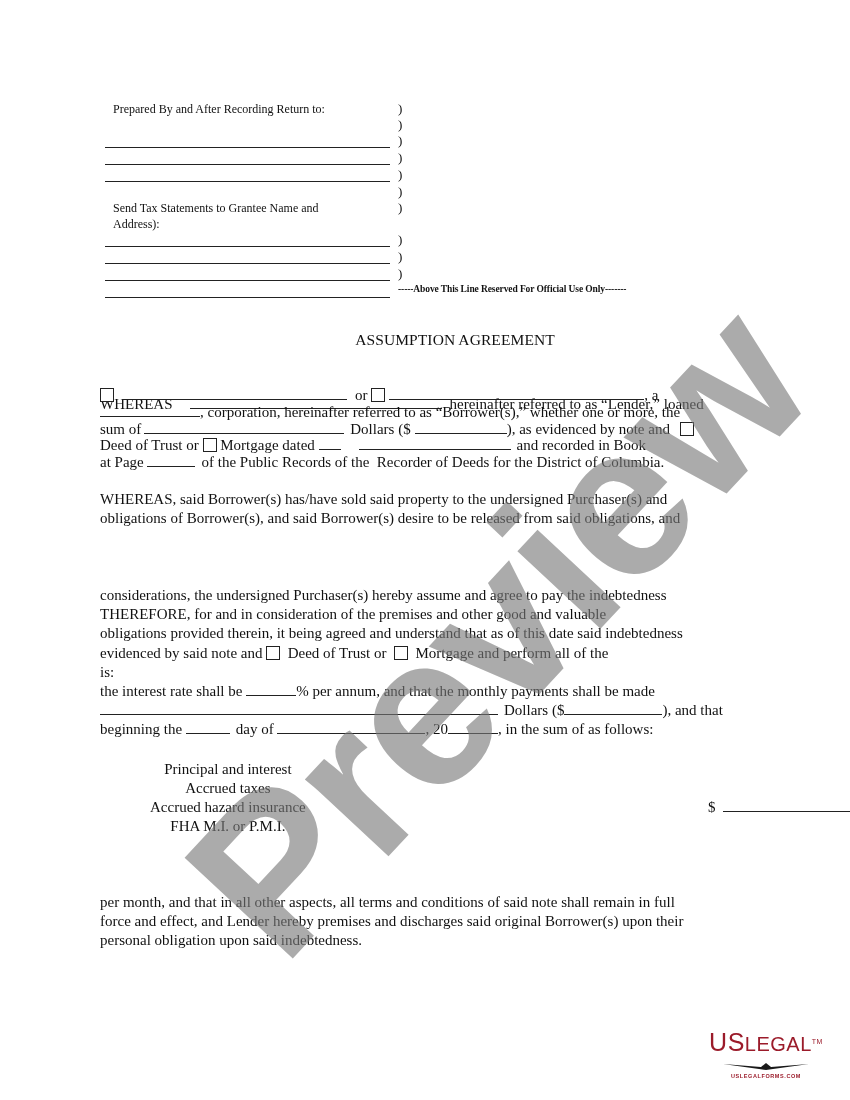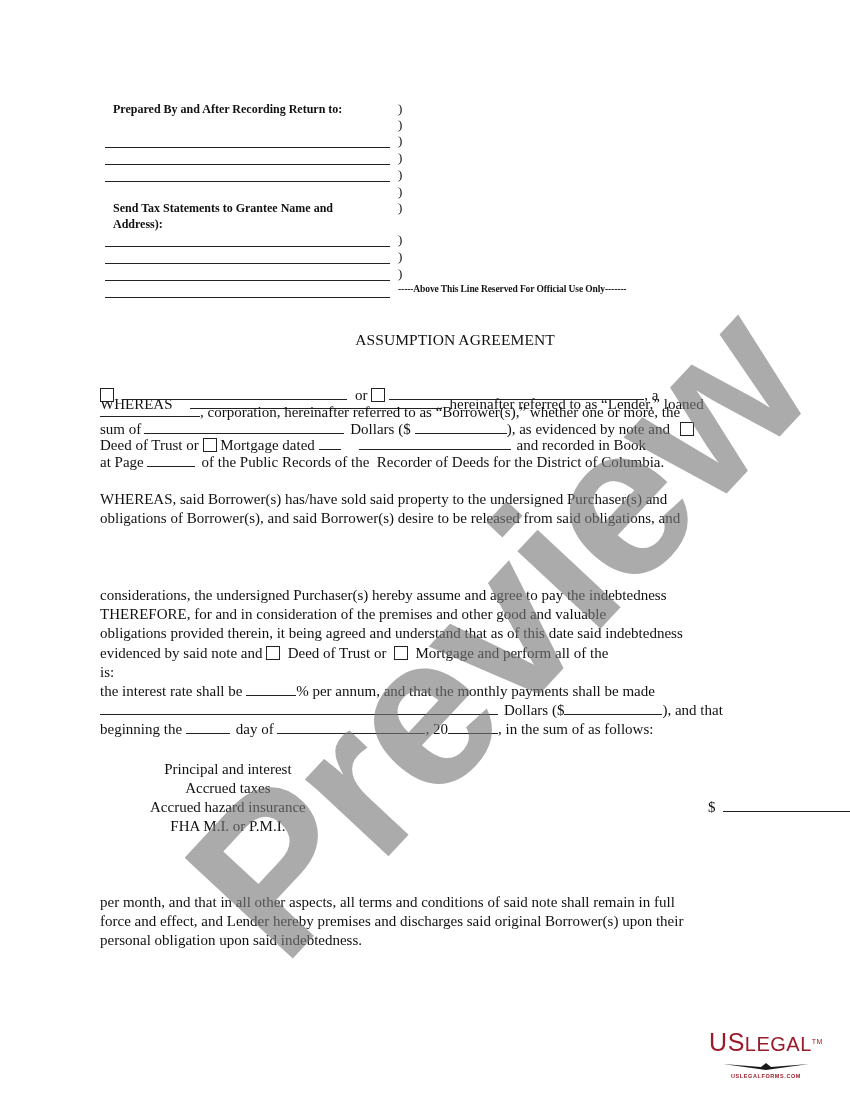--- a/index.html
+++ b/index.html
@@ -4,21 +4,21 @@
 <style>
   html, body { margin: 0; padding: 0; }
   body {
     width: 850px; height: 1100px; background: #ffffff;
     position: relative; overflow: hidden;
     font-family: "Liberation Serif", "DejaVu Serif", serif;
     color: #111;
   }
   .abs { position: absolute; }
   .hdr-label {
-    font-weight: bold; font-size: 12px; line-height: 16px;
+    font-weight: normal; font-size: 12px; line-height: 16px;
   }
   .rule {
     position: absolute; height: 0; border-top: 1.6px solid #222; width: 285px; left: 105px;
   }
   .paren { position: absolute; left: 398px; font-size: 13px; line-height: 17px; }
   .official {
     position: absolute; left: 398px; top: 284px; font-size: 9.5px; font-weight: bold; white-space: nowrap;
     letter-spacing: -0.1px;
   }
   .title {

